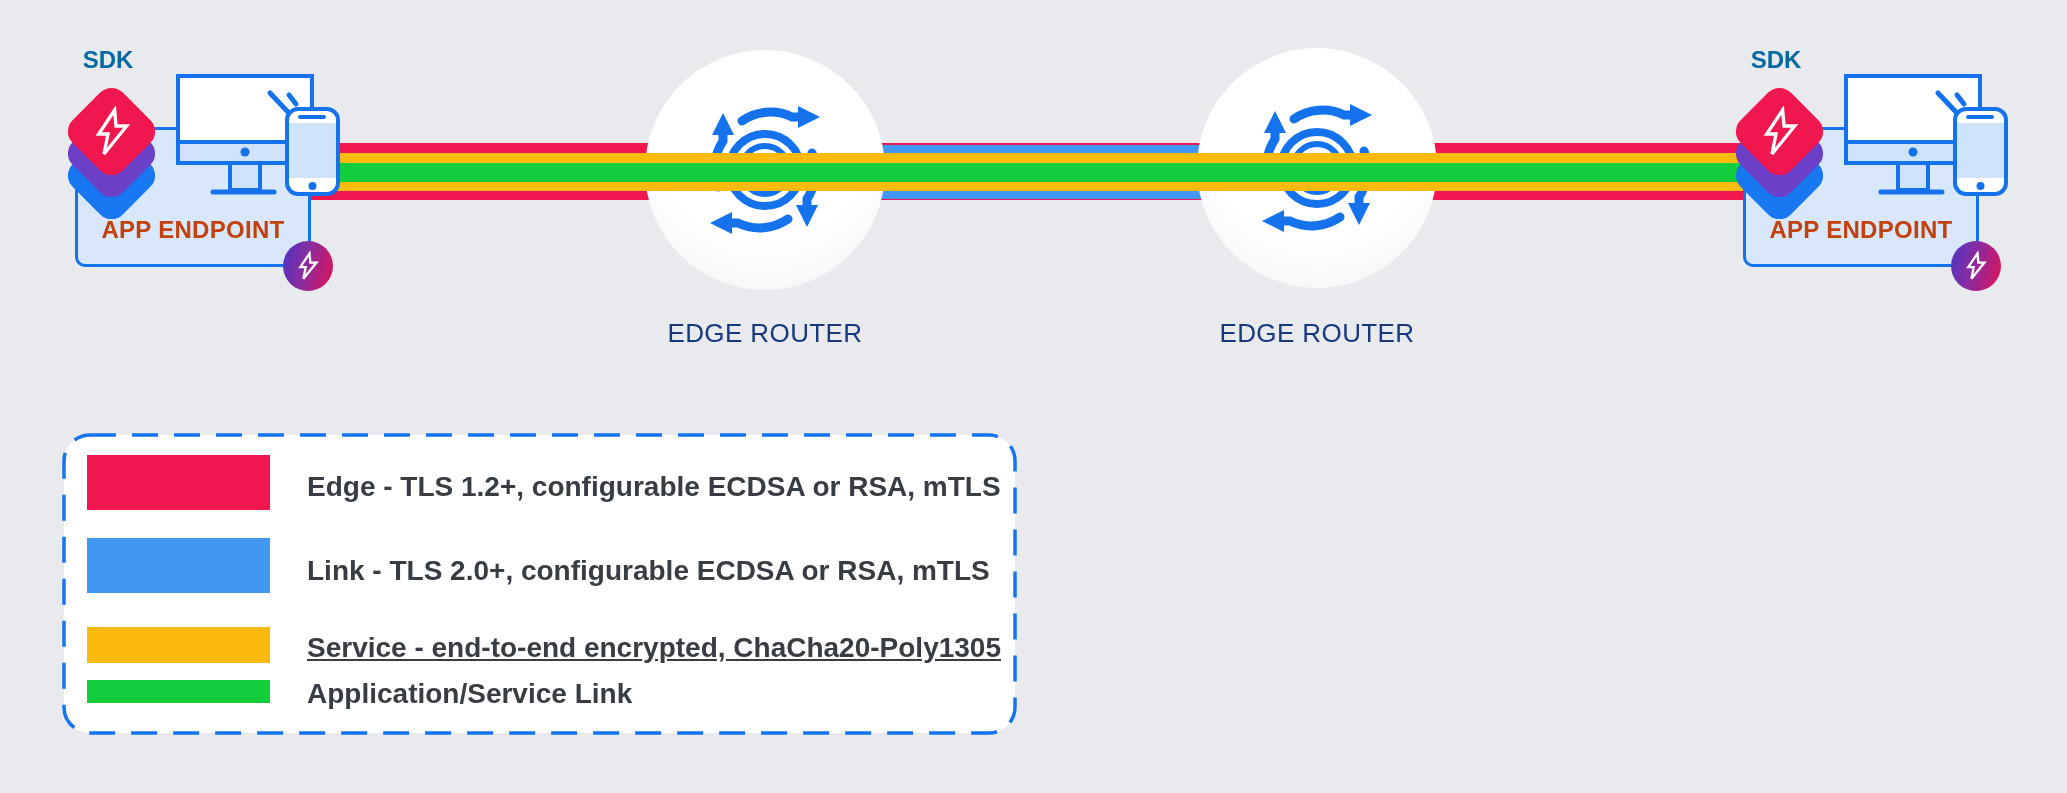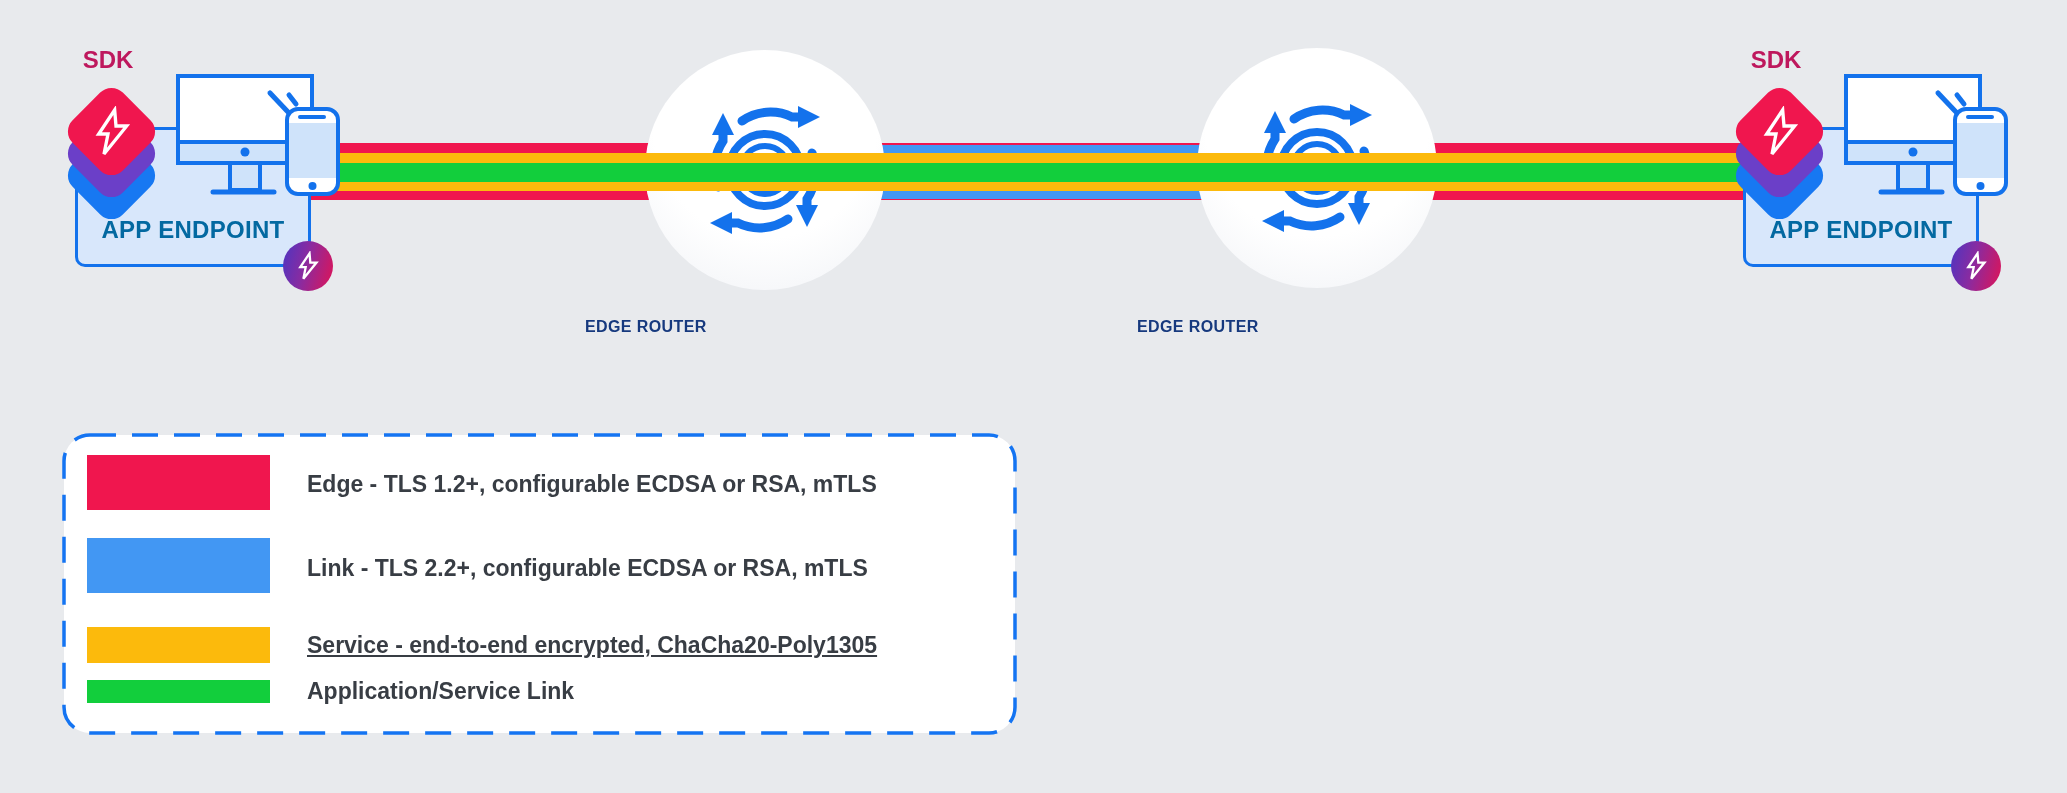--- a/index.html
+++ b/index.html
@@ -6,47 +6,47 @@
   body{font-family:"Liberation Sans","DejaVu Sans",sans-serif;}
   .stage{position:relative;width:2067px;height:793px;background:#E8EAED;overflow:hidden;}
 
   
   .band{position:absolute;}
 
   
   .router-circle{position:absolute;width:240px;height:240px;border-radius:50%;
     background:radial-gradient(circle at 50% 32%, #ffffff 55%, #f0f2f6 100%);}
   .router-icon{position:absolute;left:45px;top:45px;}
-  .router-label{position:absolute;width:360px;text-align:left;font-size:16px;font-weight:700;
+  .router-label{position:absolute;width:360px;text-align:center;font-size:26px;font-weight:400;
     color:#16397E;letter-spacing:0.4px;}
 
   
   .endpoint{position:absolute;width:280px;height:262px;}
   .sdk-label{position:absolute;left:14px;top:6px;width:64px;text-align:center;
-    font-size:24px;font-weight:700;color:#be185d;}
+    font-size:24px;font-weight:700;color:#0369a1;}
   .ep-box{position:absolute;left:13px;top:87px;width:230px;height:134px;background:#D8E7FB;
     border:3px solid #1372EC;border-radius:10px;}
   .ep-label{position:absolute;left:13px;top:176px;width:236px;text-align:center;
-    font-size:24px;font-weight:700;color:#0369a1;letter-spacing:0.3px;}
+    font-size:24px;font-weight:700;color:#c2410c;letter-spacing:0.3px;}
   .diamond{position:absolute;width:71px;height:71px;border-radius:16px;transform:rotate(45deg);}
   .diamond.blue{left:14px;top:100px;background:#1778F2;}
   .diamond.purple{left:14px;top:78px;background:#6B3FC8;}
   .diamond.red{left:14px;top:56px;background:#F0164E;}
   .sdk-bolt{position:absolute;left:30px;top:66px;}
   .ep-icons{position:absolute;left:0;top:0;}
   .badge{position:absolute;left:221px;top:201px;width:50px;height:50px;border-radius:50%;
     background:linear-gradient(105deg,#4C35C2 0%,#8A2BA0 45%,#E01355 100%);}
   .badge svg{position:absolute;left:13px;top:10px;}
 
   
   .legend{position:absolute;left:62px;top:433px;width:955px;height:302px;}
   .legend-border{position:absolute;left:0;top:0;}
   .legend-row{position:absolute;left:0;width:955px;}
   .swatch{position:absolute;left:25px;}
-  .legend-label{position:absolute;left:245px;font-size:23px;font-weight:700;color:#383D44;}
+  .legend-label{position:absolute;left:245px;font-size:28px;font-weight:700;color:#383D44;}
 </style>
 </head>
 <body>
 
 <div class="stage">
 
   <div class="band" style="left: 311px; top: 143px; width: 1432px; height: 9.5px; background: rgb(240, 22, 78);"></div>
   <div class="band" style="left: 311px; top: 190.5px; width: 1432px; height: 9.5px; background: rgb(240, 22, 78);"></div>
   <div class="band" style="left: 765px; top: 144.5px; width: 552px; height: 8px; background: rgb(66, 151, 243);"></div>
   <div class="band" style="left: 765px; top: 190.5px; width: 552px; height: 8px; background: rgb(66, 151, 243);"></div>
@@ -177,21 +177,21 @@
       <rect x="2" y="2" width="951" height="298" rx="26" fill="#ffffff" stroke="#1474F2" stroke-width="3.5" stroke-dasharray="26 16"></rect>
     </svg>
 
     <div class="legend-row" style="top:22px;height:55px;">
       <div class="swatch" style="top: 0px; width: 183px; height: 55px; background: rgb(240, 22, 78);"></div>
       <div class="legend-label" style="top:16px;">Edge - TLS 1.2+, configurable ECDSA or RSA, mTLS</div>
     </div>
 
     <div class="legend-row" style="top:105px;height:55px;">
       <div class="swatch" style="top: 0px; width: 183px; height: 55px; background: rgb(66, 151, 243);"></div>
-      <div class="legend-label" style="top:17px;">Link - TLS 2.2+, configurable ECDSA or RSA, mTLS</div>
+      <div class="legend-label" style="top:17px;">Link - TLS 2.0+, configurable ECDSA or RSA, mTLS</div>
     </div>
 
     <div class="legend-row" style="top:194px;height:36px;">
       <div class="swatch" style="top: 0px; width: 183px; height: 36px; background: rgb(252, 186, 12);"></div>
       <div class="legend-label" style="top:5px;text-decoration:underline;">Service - end-to-end encrypted, ChaCha20-Poly1305</div>
     </div>
 
     <div class="legend-row" style="top:247px;height:23px;">
       <div class="swatch" style="top: 0px; width: 183px; height: 23px; background: rgb(18, 206, 60);"></div>
       <div class="legend-label" style="top:-2px;">Application/Service Link</div>

